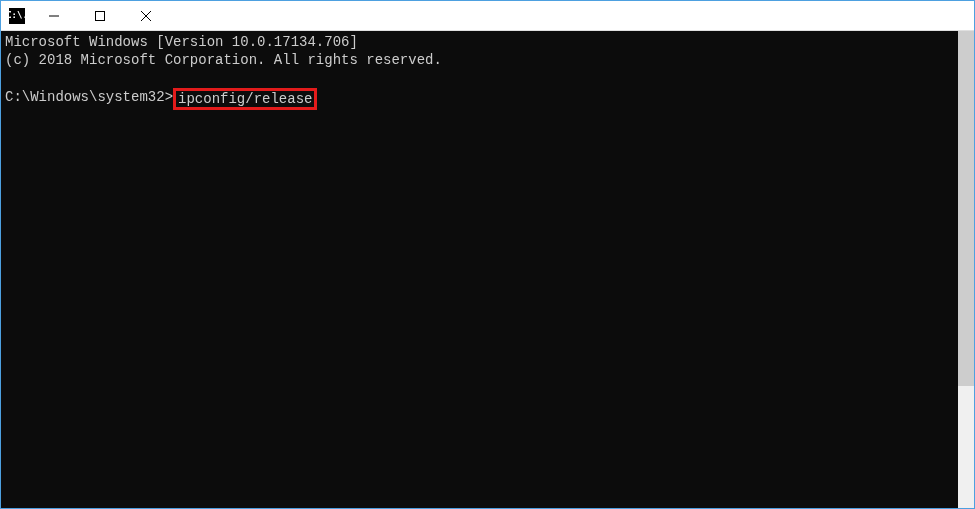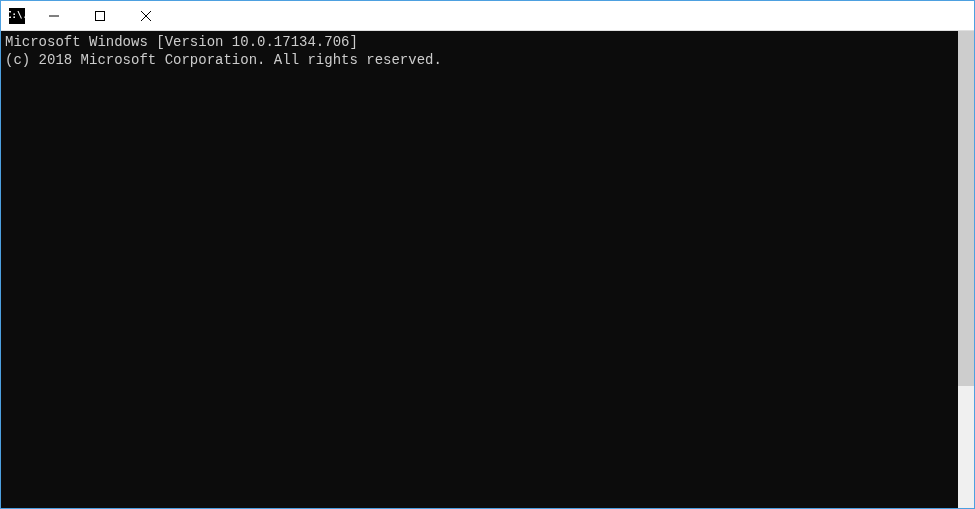--- a/index.html
+++ b/index.html
@@ -138,18 +138,18 @@
             <line x1="0" y1="0" x2="10" y2="10"></line>
             <line x1="10" y1="0" x2="0" y2="10"></line>
           </svg>
       </button>
     </div>
   </div>
   <div class="console-wrap">
     <div class="console"><span>Microsoft Windows [Version 10.0.17134.706]</span>
 <span>(c) 2018 Microsoft Corporation. All rights reserved.</span>
 <span></span>
-</div>
+<span class="prompt-line"><span>C:\Windows\system32&gt;</span><span class="highlight-box"><span>ipconfig/release</span></span></span></div>
     <div class="scrollbar">
       <div class="scroll-thumb"></div>
     </div>
   </div>
 </div>
 
 </body></html>

